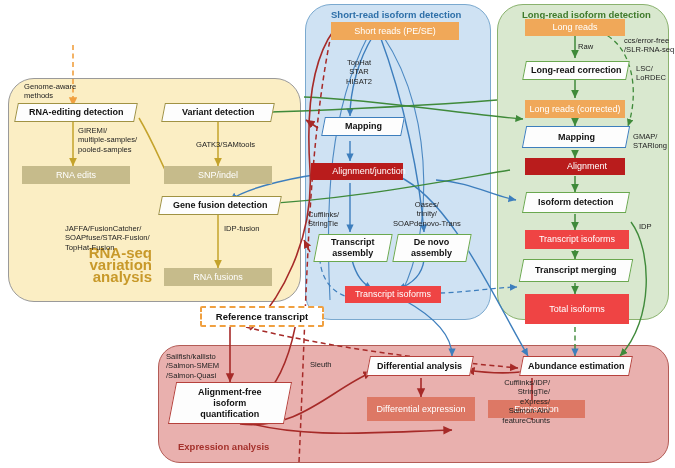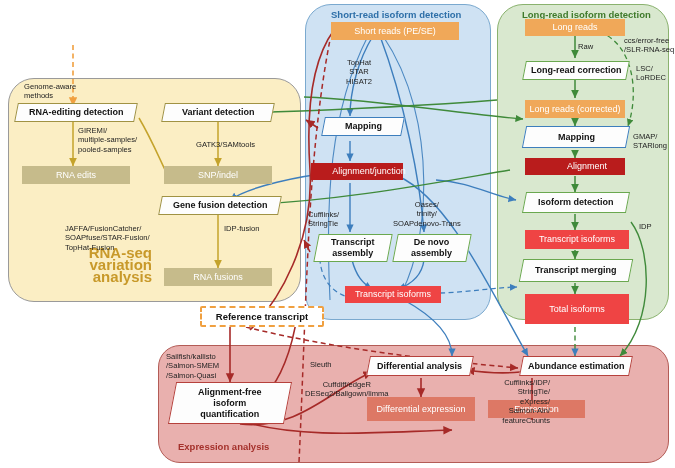--- a/index.html
+++ b/index.html
@@ -310,21 +310,19 @@
     <span>Differential expression</span>
   </div>
   <div class="node data red" style="left:488px;top:400px;width:97px;height:18px;">
     <span>Expression</span>
   </div>
 
   <div class="lbl" style="left:166px;top:352px;">Sailfish/kallisto
 /Salmon-SMEM
 /Salmon-Quasi</div>
   <div class="lbl" style="left:310px;top:360px;">Sleuth</div>
-  <div class="lbl" style="left:305px;top:380px;text-align:center;">Cuffdiff/edgeR
-DESeq2/Ballgown/limma</div>
   <div class="lbl" style="left:480px;top:378px;text-align:right;width:70px;">Cufflinks/IDP/
 StringTie/
 eXpress/
 Salmon-Aln/
 featureCounts</div>
 
 </div>
 
 </body></html>

